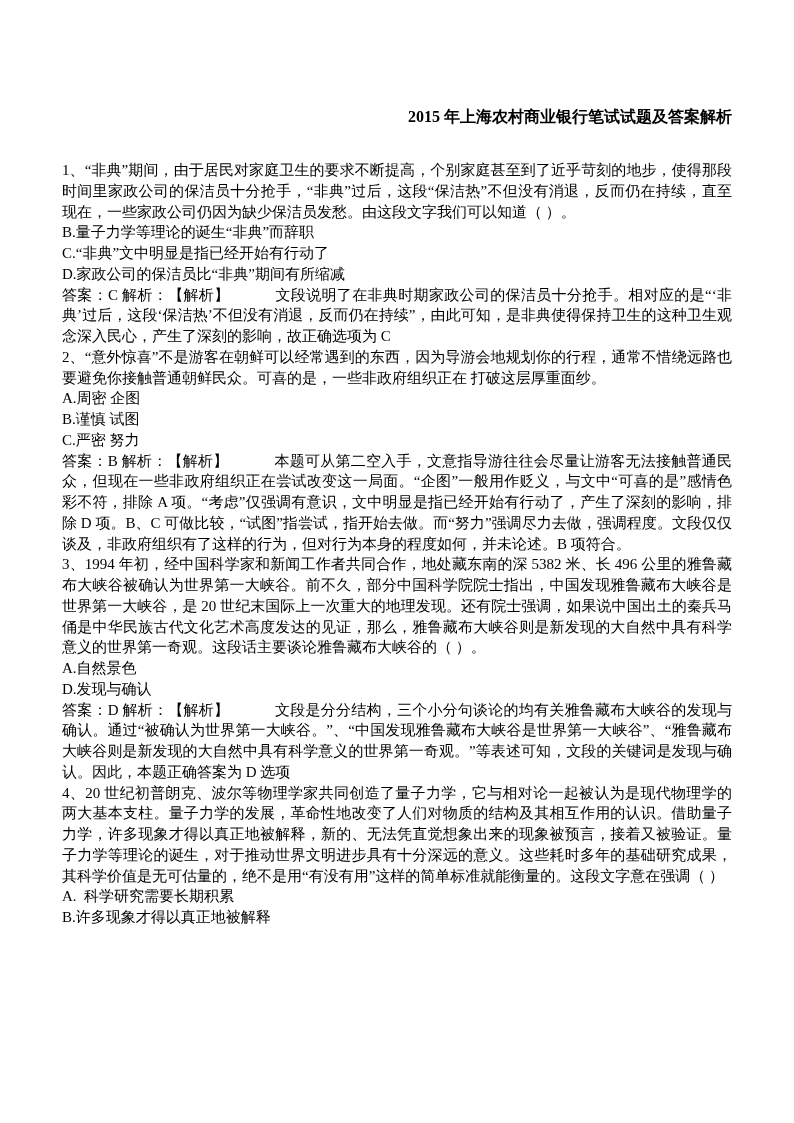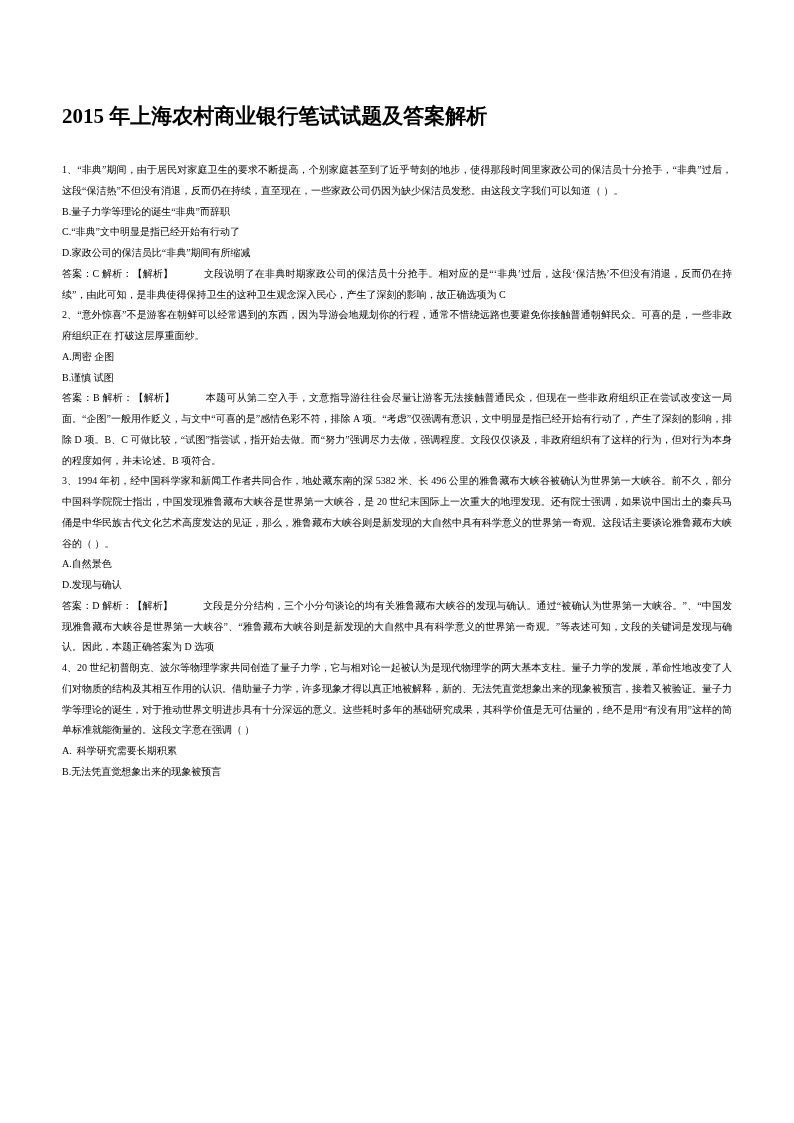--- a/index.html
+++ b/index.html
@@ -13,29 +13,29 @@
     height: 1123px;
     box-sizing: border-box;
     background: #ffffff;
     color: #000000;
     padding: 103px 62px 0 62px;
     overflow: hidden;
     font-family: "Liberation Serif", "DejaVu Serif", serif;
   }
   .doc-title {
     margin: 0 0 30px 0;
-    font-size: 21px;
+    font-size: 16px;
     line-height: 27px;
     font-weight: bold;
-    text-align: left;
+    text-align: right;
     white-space: pre-wrap;
   }
   .para {
     margin: 0;
-    font-size: 10px;
+    font-size: 15px;
     line-height: 20.75px;
     text-align: justify;
     white-space: pre-wrap;
   }
 </style>
 </head>
 <body>
 
 <div class="page">
 
@@ -46,29 +46,30 @@
     <p class="para">B.量子力学等理论的诞生“非典”而辞职</p>
     <p class="para">C.“非典”文中明显是指已经开始有行动了</p>
     <p class="para">D.家政公司的保洁员比“非典”期间有所缩减</p>
     <p class="para">答案：C 解析：【解析】　　　文段说明了在非典时期家政公司的保洁员十分抢手。相对应的是“‘非典’过后，这段‘保洁热’不但没有消退，反而仍在持续”，由此可知，是非典使得保持卫生的这种卫生观念深入民心，产生了深刻的影响，故正确选项为 C</p>
   </div>
 
   <div>
     <p class="para">2、“意外惊喜”不是游客在朝鲜可以经常遇到的东西，因为导游会地规划你的行程，通常不惜绕远路也要避免你接触普通朝鲜民众。可喜的是，一些非政府组织正在 打破这层厚重面纱。</p>
     <p class="para">A.周密 企图</p>
     <p class="para">B.谨慎 试图</p>
+    <p class="para">C.严密 努力</p>
     <p class="para">答案：B 解析：【解析】　　　本题可从第二空入手，文意指导游往往会尽量让游客无法接触普通民众，但现在一些非政府组织正在尝试改变这一局面。“企图”一般用作贬义，与文中“可喜的是”感情色彩不符，排除 A 项。“考虑”仅强调有意识，文中明显是指已经开始有行动了，产生了深刻的影响，排除 D 项。B、C 可做比较，“试图”指尝试，指开始去做。而“努力”强调尽力去做，强调程度。文段仅仅谈及，非政府组织有了这样的行为，但对行为本身的程度如何，并未论述。B 项符合。</p>
   </div>
 
   <div>
     <p class="para">3、1994 年初，经中国科学家和新闻工作者共同合作，地处藏东南的深 5382 米、长 496 公里的雅鲁藏布大峡谷被确认为世界第一大峡谷。前不久，部分中国科学院院士指出，中国发现雅鲁藏布大峡谷是世界第一大峡谷，是 20 世纪末国际上一次重大的地理发现。还有院士强调，如果说中国出土的秦兵马俑是中华民族古代文化艺术高度发达的见证，那么，雅鲁藏布大峡谷则是新发现的大自然中具有科学意义的世界第一奇观。这段话主要谈论雅鲁藏布大峡谷的（ ）。</p>
     <p class="para">A.自然景色</p>
     <p class="para">D.发现与确认</p>
     <p class="para">答案：D 解析：【解析】　　　文段是分分结构，三个小分句谈论的均有关雅鲁藏布大峡谷的发现与确认。通过“被确认为世界第一大峡谷。”、“中国发现雅鲁藏布大峡谷是世界第一大峡谷”、“雅鲁藏布大峡谷则是新发现的大自然中具有科学意义的世界第一奇观。”等表述可知，文段的关键词是发现与确认。因此，本题正确答案为 D 选项</p>
   </div>
 
   <div>
     <p class="para">4、20 世纪初普朗克、波尔等物理学家共同创造了量子力学，它与相对论一起被认为是现代物理学的两大基本支柱。量子力学的发展，革命性地改变了人们对物质的结构及其相互作用的认识。借助量子力学，许多现象才得以真正地被解释，新的、无法凭直觉想象出来的现象被预言，接着又被验证。量子力学等理论的诞生，对于推动世界文明进步具有十分深远的意义。这些耗时多年的基础研究成果，其科学价值是无可估量的，绝不是用“有没有用”这样的简单标准就能衡量的。这段文字意在强调（ ）</p>
     <p class="para">A.  科学研究需要长期积累</p>
-    <p class="para">B.无法凭直觉想象出来的现象被预言</p>
+    <p class="para">B.许多现象才得以真正地被解释</p>
   </div>
 
 </div>
 
 </body></html>

